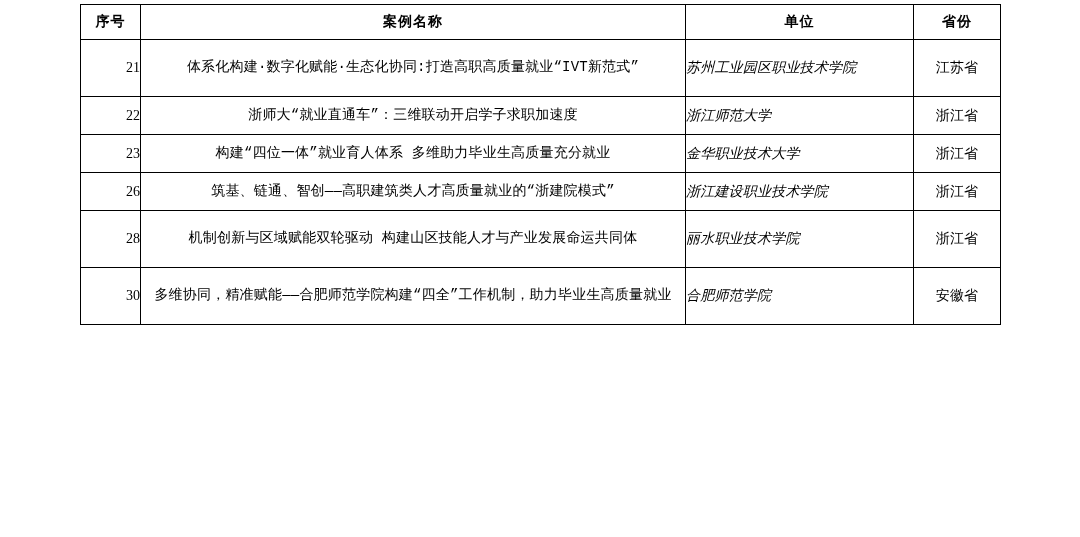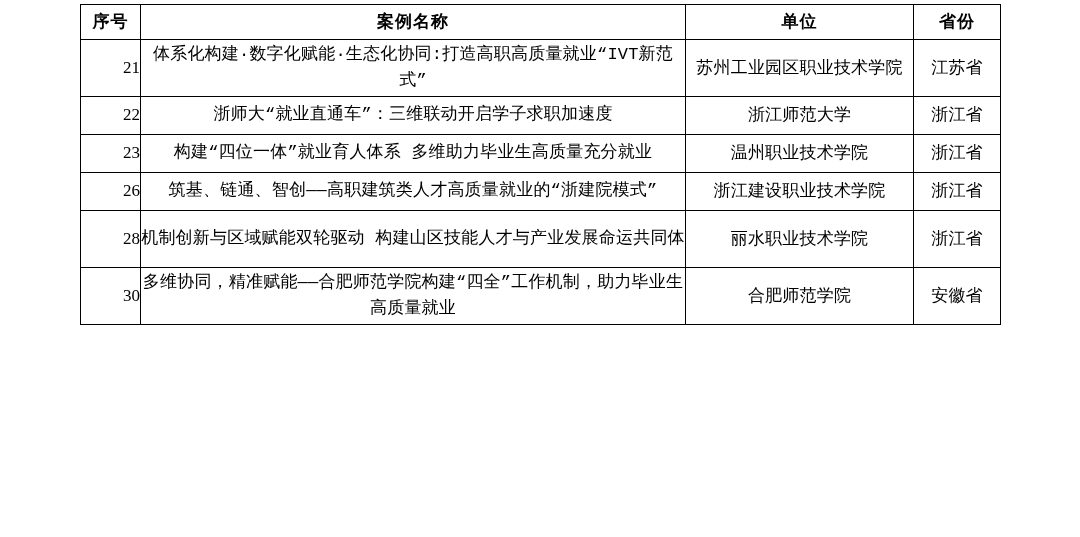--- a/index.html
+++ b/index.html
@@ -24,21 +24,21 @@
   table.case-table {
     border-collapse: collapse;
     width: 920px;
     table-layout: fixed;
     margin: 0;
   }
   table.case-table th,
   table.case-table td {
     border: 1px solid #000000;
     padding: 0;
-    font-size: 17px;
+    font-size: 14px;
     line-height: 1.55;
     vertical-align: middle;
   }
   col.c-index { width: 60px; }
   col.c-name  { width: 545px; }
   col.c-unit  { width: 228px; }
   col.c-prov  { width: 87px; }
 
   thead th {
     text-align: center;
@@ -51,22 +51,23 @@
     text-align: right;
     font-size: 15.5px;
   }
   td.name-cell {
     text-align: center;
     padding: 4px 8px 4px 10px;
     letter-spacing: 0.2px;
     font-family: Liberation Mono, monospace;
   }
   td.unit-cell {
-    text-align: center;
+    text-align: left;
     letter-spacing: 0.2px;
+    font-style: italic;
   }
   td.prov-cell {
     text-align: center;
     letter-spacing: 0.2px;
   }
   tr.row-1line td { height: 37px; }
   tr.row-2line td { height: 56px; }
 </style>
 </head>
 <body>
@@ -96,21 +97,21 @@
       </tr>
       <tr class="row-1line">
         <td class="index-cell">22</td>
         <td class="name-cell">浙师大“就业直通车”：三维联动开启学子求职加速度</td>
         <td class="unit-cell">浙江师范大学</td>
         <td class="prov-cell">浙江省</td>
       </tr>
       <tr class="row-1line">
         <td class="index-cell">23</td>
         <td class="name-cell">构建“四位一体”就业育人体系 多维助力毕业生高质量充分就业</td>
-        <td class="unit-cell">温州职业技术学院</td>
+        <td class="unit-cell">金华职业技术大学</td>
         <td class="prov-cell">浙江省</td>
       </tr>
       <tr class="row-1line">
         <td class="index-cell">26</td>
         <td class="name-cell">筑基、链通、智创——高职建筑类人才高质量就业的“浙建院模式”</td>
         <td class="unit-cell">浙江建设职业技术学院</td>
         <td class="prov-cell">浙江省</td>
       </tr>
       <tr class="row-2line">
         <td class="index-cell">28</td>

